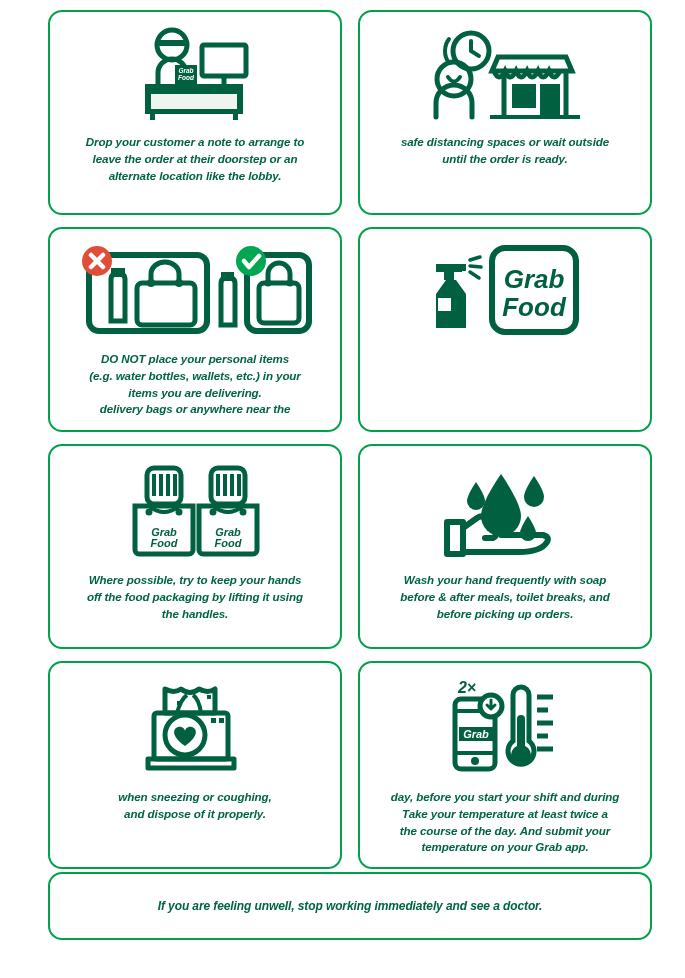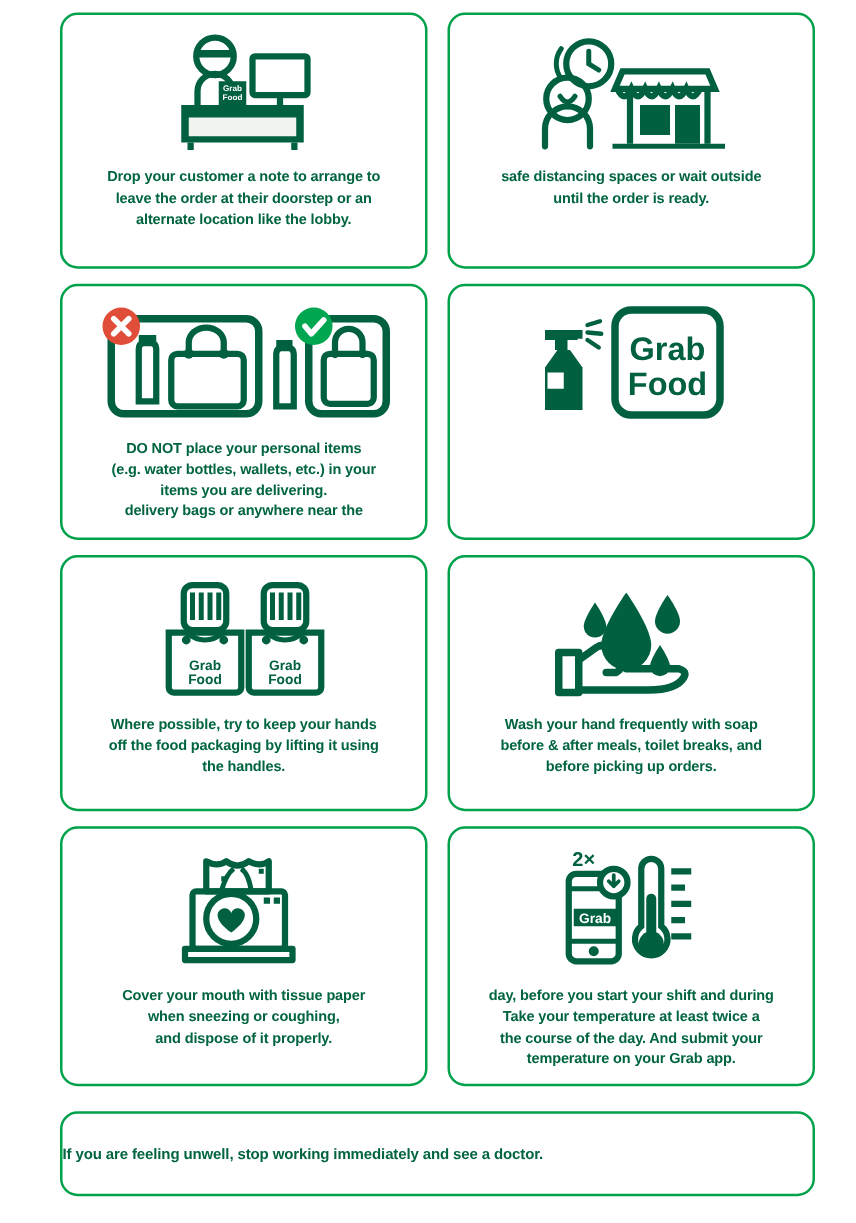--- a/index.html
+++ b/index.html
@@ -5,20 +5,21 @@
   * { box-sizing: border-box; margin: 0; padding: 0; }
   html, body {
     width: 685px; height: 978px;
     background: #ffffff;
     font-family: "Liberation Sans", sans-serif;
   }
   #sheet {
     width: 685px; height: 978px;
     position: relative;
     padding: 10px 33px 10px 48px;
+    font-style: italic;
   }
   .grid {
     display: flex;
     flex-wrap: wrap;
     gap: 12px 16px;
     width: 604px;
   }
   .card {
     width: 294px;
     border: 2px solid #00A14B;
@@ -35,22 +36,22 @@
   .card.r3 { height: 205px; }
   .card.r4 { height: 208px; }
   .card-wide {
     width: 604px;
     height: 68px;
     border: 2px solid #00A14B;
     border-radius: 14px;
     background: #ffffff;
     display: flex;
     align-items: center;
-    justify-content: flex-start;
-    margin-top: 20px;
+    justify-content: center;
+    margin-top: 3px;
   }
   .icon-wrap {
     flex: 0 0 auto;
     display: flex;
     align-items: center;
     justify-content: center;
   }
   .card.r1 .icon-wrap { height: 96px; }
   .card.r2 .icon-wrap { height: 96px; }
   .card.r3 .icon-wrap { height: 100px; }
@@ -282,21 +283,20 @@
             <circle cx="42" cy="56" r="20"></circle>
           </g>
           <path d="M42 67 c-13 -9 -13 -17 -7 -19 c4 -1.5 7 2 7 4 c0 -2 3 -5.5 7 -4 c6 2 6 10 -7 19 z" fill="#00603F"></path>
           <rect x="68" y="39" width="5" height="5" fill="#00603F"></rect>
           <rect x="76" y="39" width="5" height="5" fill="#00603F"></rect>
           <rect x="64" y="16" width="4" height="4" fill="#00603F"></rect>
           <rect x="34" y="22" width="4" height="4" fill="#00603F"></rect>
         </svg>
       </div>
       <div class="caption">
-        <div>Cover your mouth with tissue paper</div>
         <div>when sneezing or coughing,</div>
         <div>and dispose of it properly.</div>
       </div>
     </div>
 
     <div class="card r4">
       <div class="icon-wrap">
         <svg width="112" height="100" viewBox="0 0 112 100" fill="none">
           <text x="18" y="16" font-family="'Liberation Sans',sans-serif" font-size="16" font-weight="bold" fill="#00603F" text-anchor="middle">2×</text>
 

